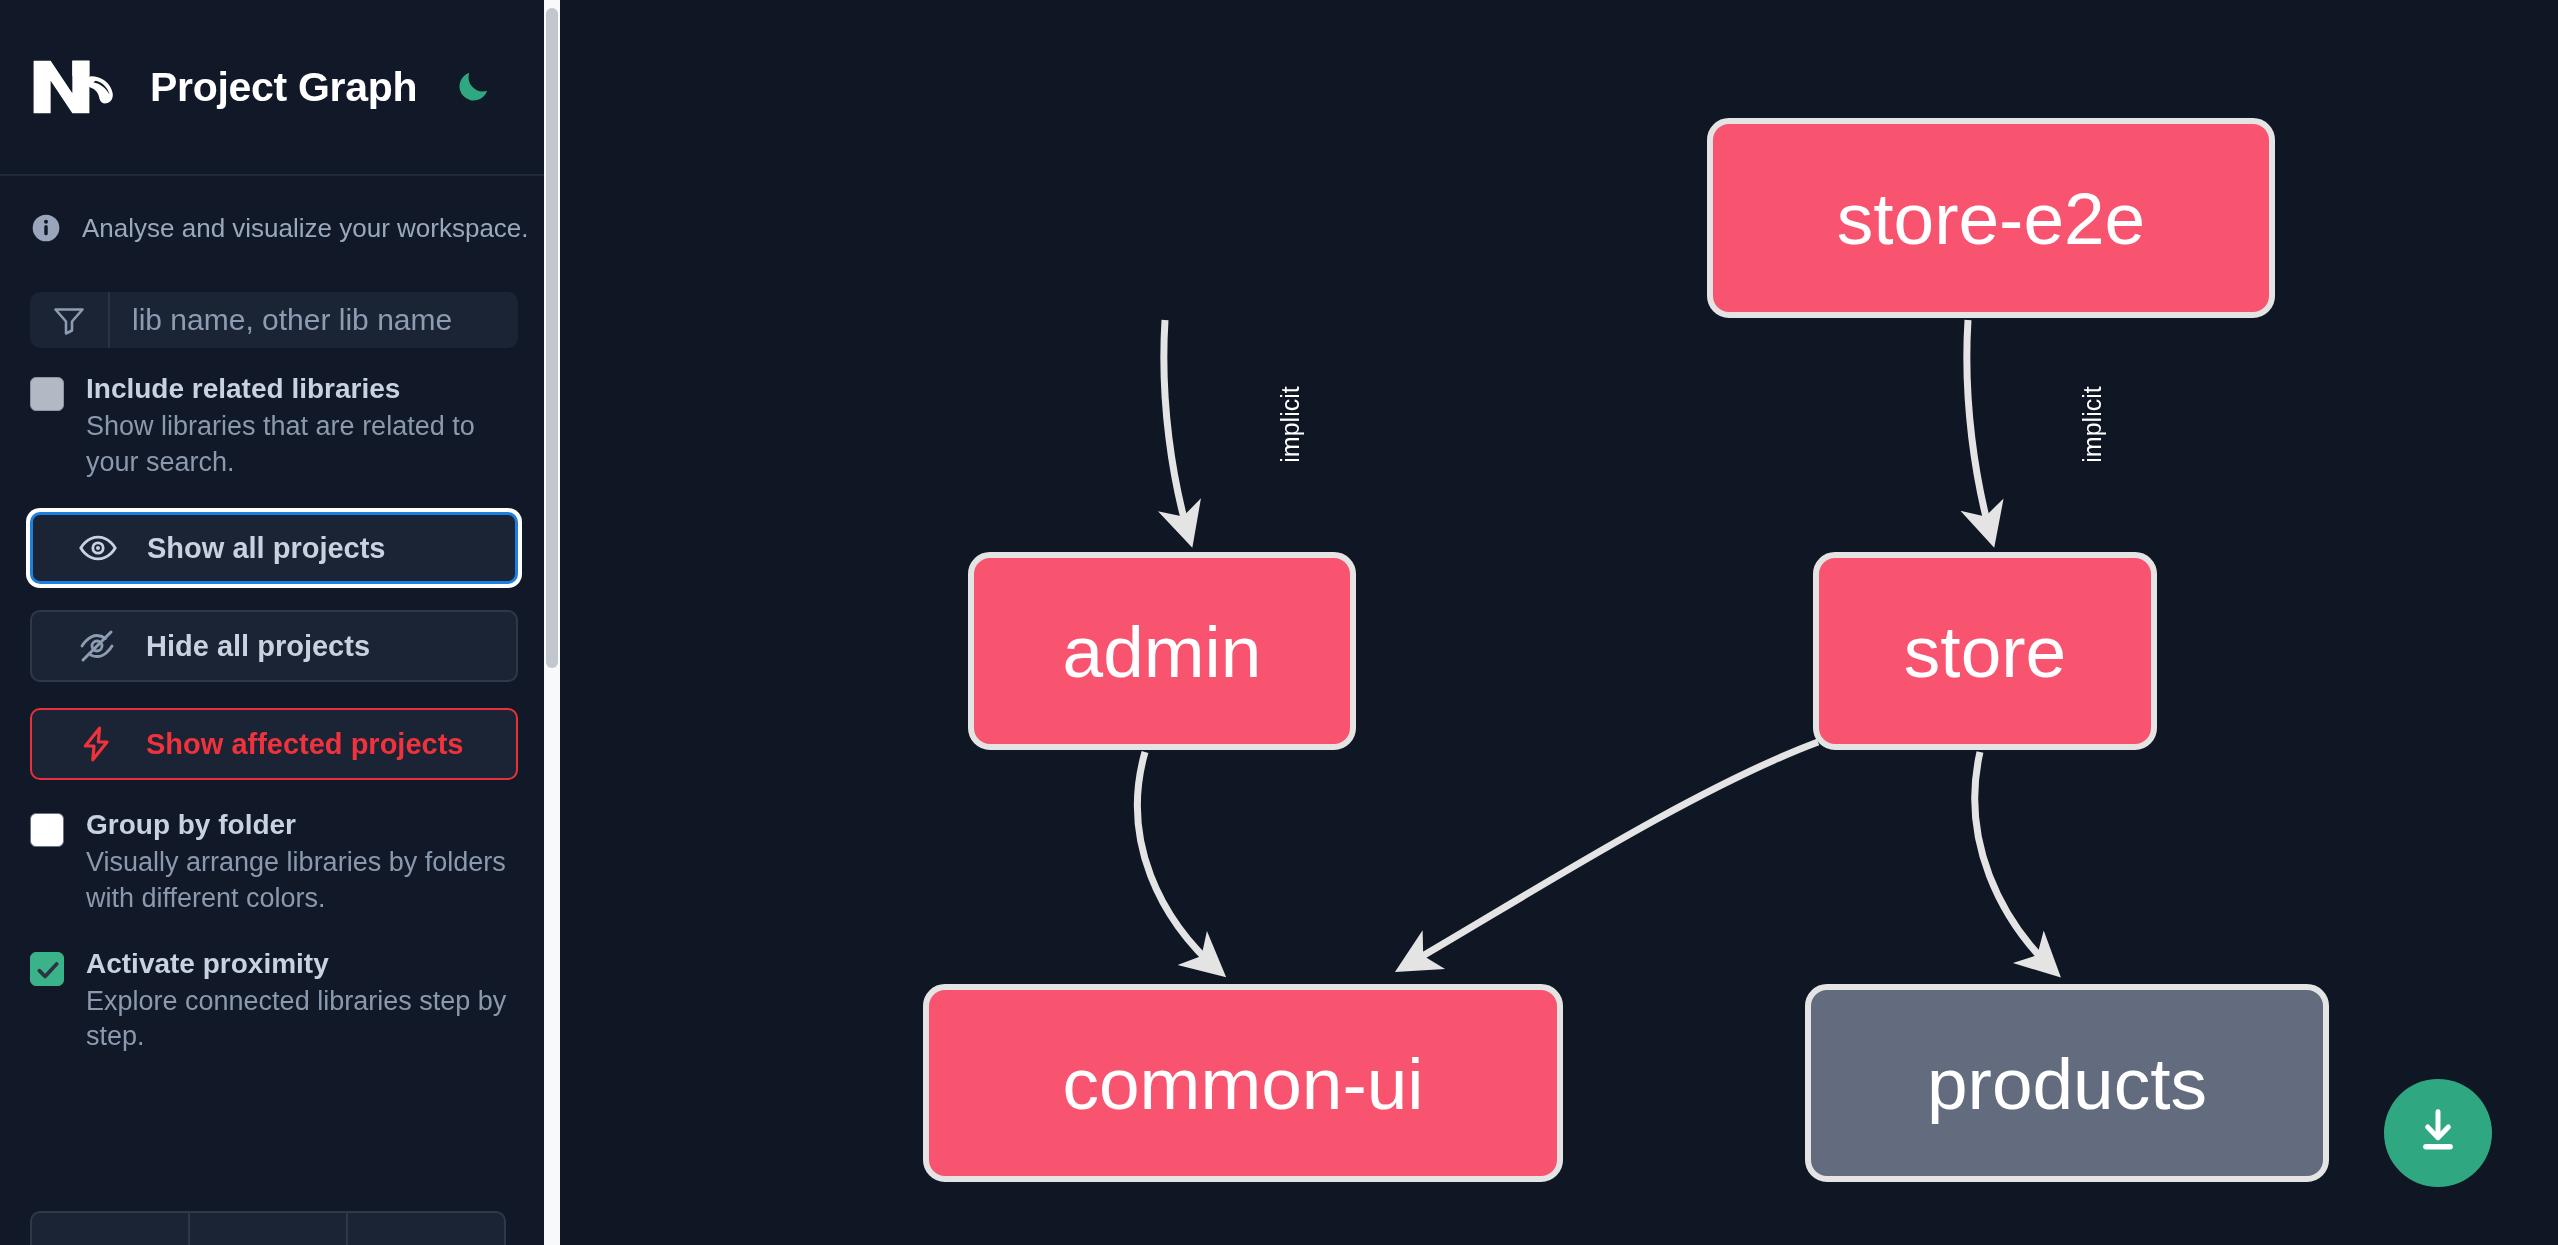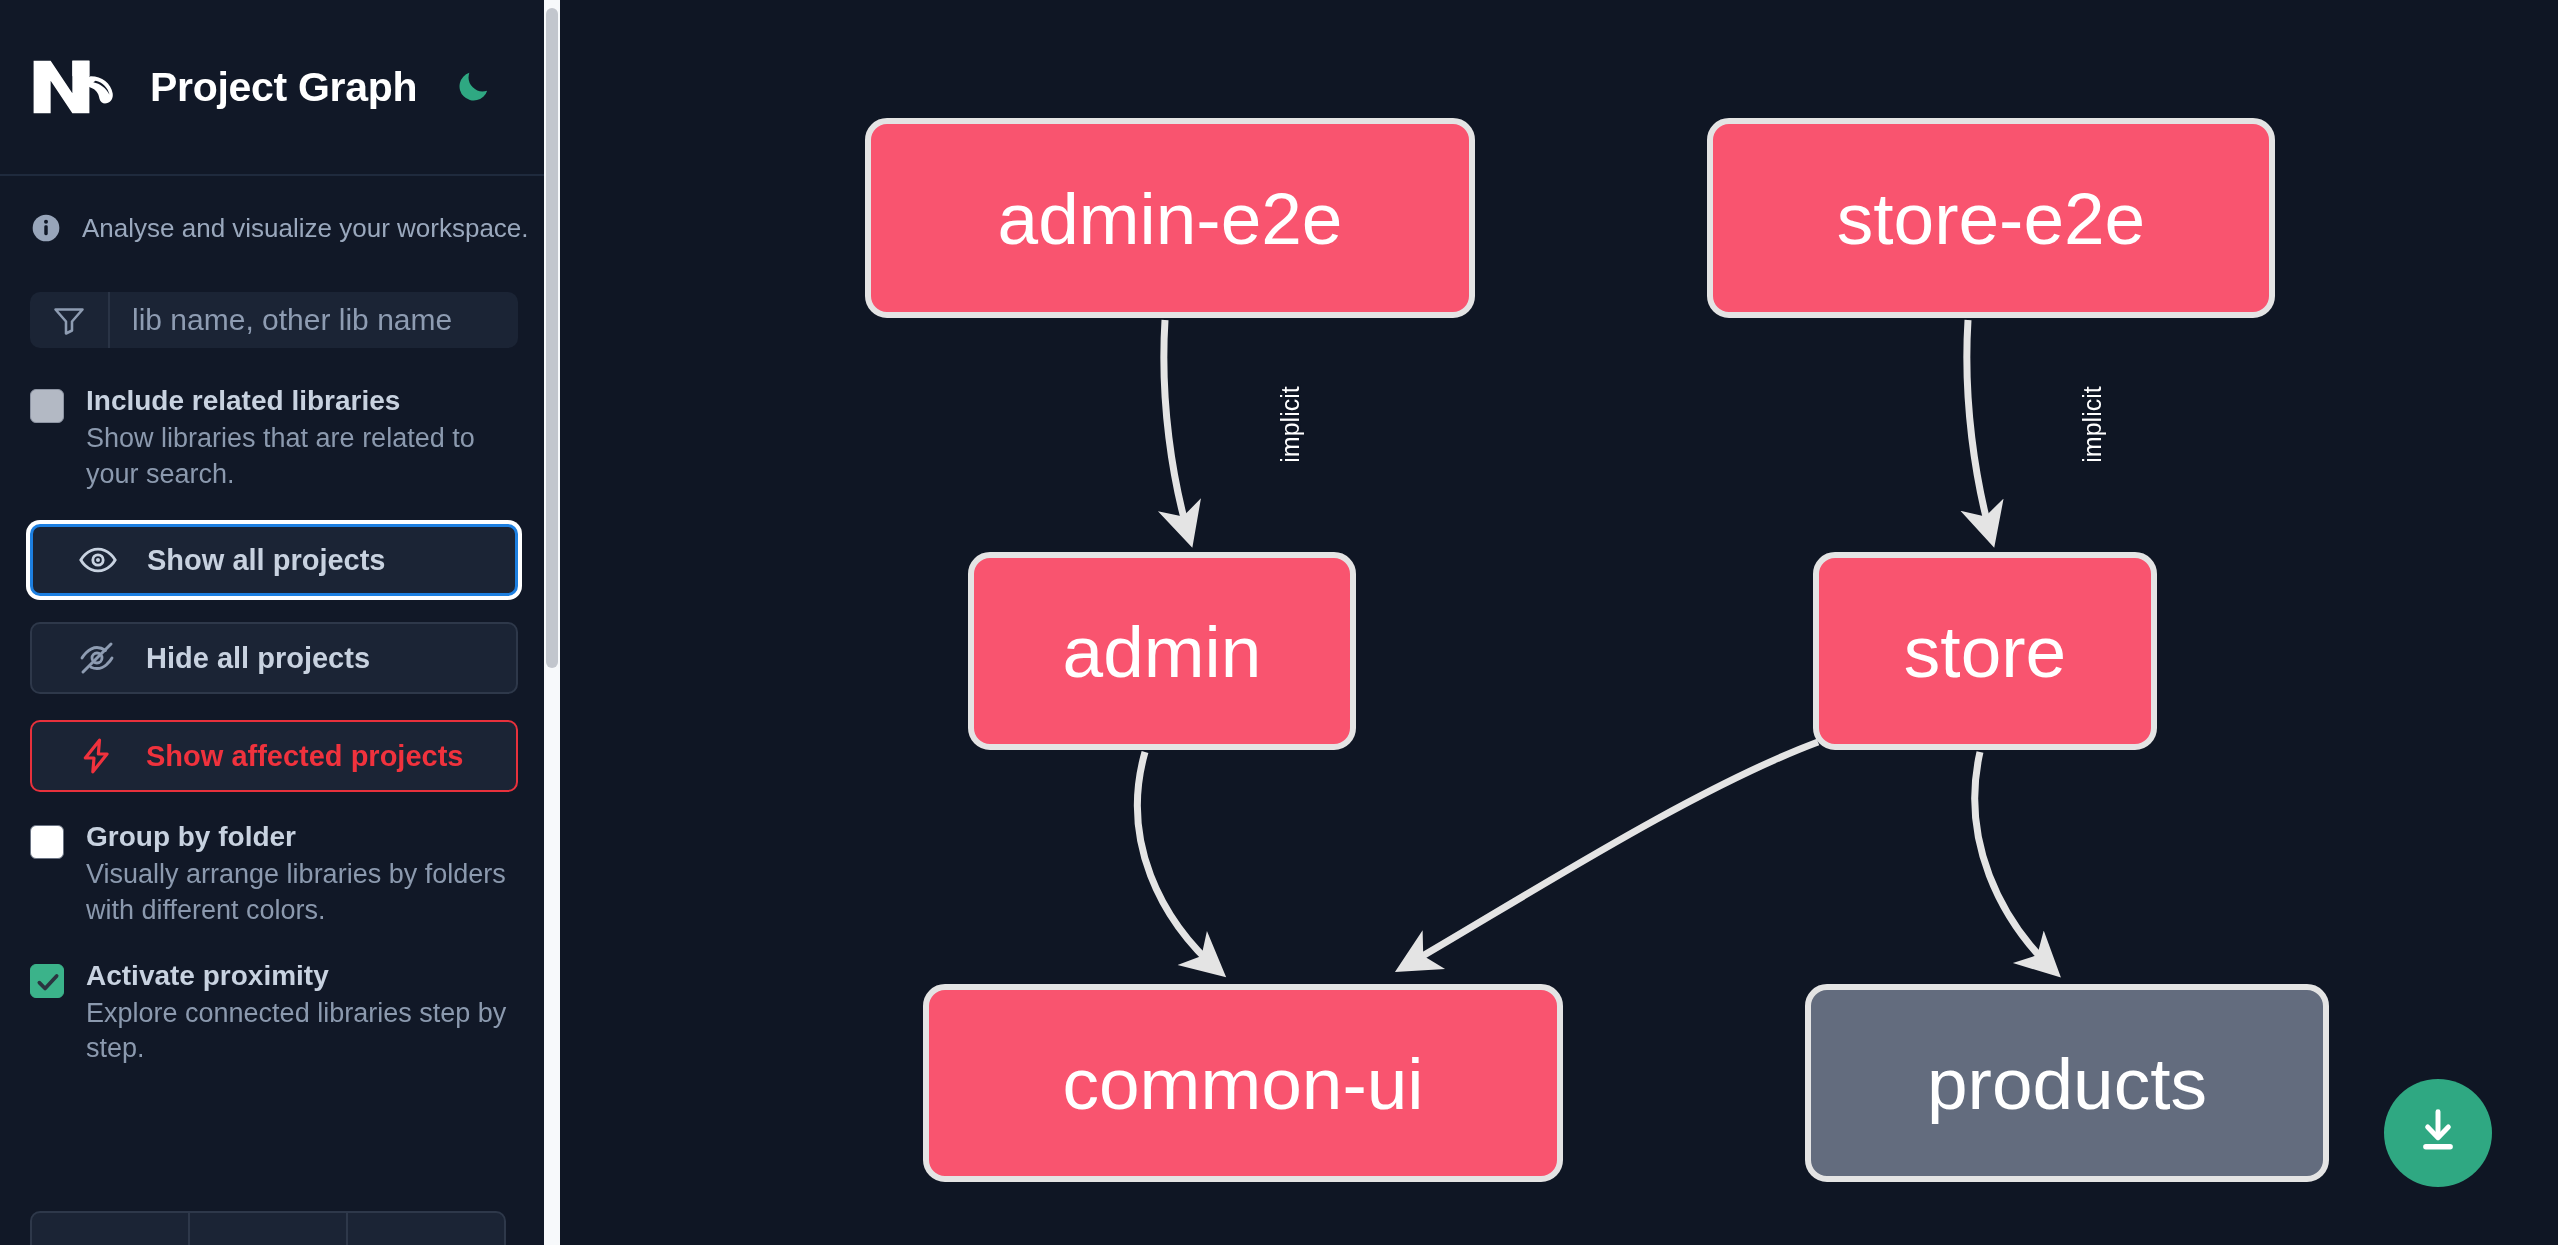--- a/index.html
+++ b/index.html
@@ -107,21 +107,21 @@
     font-size: 30px;
     font-family: "Liberation Sans", sans-serif;
     padding-left: 22px;
     height: 72px;
   }
   .filter-input::placeholder { color: #8e9cb2; opacity: 1; }
 
   .check-row {
     display: flex;
     align-items: flex-start;
-    margin-top: 36px;
+    margin-top: 24px;
   }
   .cbox {
     width: 34px; height: 34px;
     border-radius: 6px;
     flex: 0 0 34px;
     margin-right: 22px;
     margin-top: 5px;
     box-sizing: border-box;
     cursor: pointer;
     position: relative;
@@ -397,23 +397,20 @@
       <path d="M585 752 C 560 840, 600 920, 660 972" fill="none" stroke="#e4e4e4" stroke-width="7" marker-end="url(#arrow)"></path>
 
       <path d="M1258 742 C 1130 790, 960 900, 842 968" fill="none" stroke="#e4e4e4" stroke-width="7" marker-end="url(#arrow)"></path>
 
       <path d="M1420 752 C 1400 840, 1440 920, 1495 972" fill="none" stroke="#e4e4e4" stroke-width="7" marker-end="url(#arrow)"></path>
     </svg>
 
     <div class="edge-label" style="left:692px; top:410px; transform:rotate(-90deg);">implicit</div>
     <div class="edge-label" style="left:1494px; top:410px; transform:rotate(-90deg);">implicit</div>
 
-    <div class="node" id="n-admin-e2e" style="left: 305px; top: 118px; width: 610px; height: 200px; font-size: 73px; background: rgb(249, 84, 111); border-color: rgb(228, 228, 228);">
-      <span class="nlabel">admin-e2e</span>
-    </div>
     <div class="node" id="n-store-e2e" style="left: 1147px; top: 118px; width: 568px; height: 200px; font-size: 73px; background: rgb(249, 84, 111); border-color: rgb(228, 228, 228);">
       <span class="nlabel">store-e2e</span>
     </div>
     <div class="node" id="n-admin" style="left: 408px; top: 552px; width: 388px; height: 198px; font-size: 73px; background: rgb(249, 84, 111); border-color: rgb(228, 228, 228);">
       <span class="nlabel">admin</span>
     </div>
     <div class="node" id="n-store" style="left: 1253px; top: 552px; width: 344px; height: 198px; font-size: 73px; background: rgb(249, 84, 111); border-color: rgb(228, 228, 228);">
       <span class="nlabel">store</span>
     </div>
     <div class="node" id="n-common-ui" style="left: 363px; top: 984px; width: 640px; height: 198px; font-size: 73px; background: rgb(249, 84, 111); border-color: rgb(228, 228, 228);">

